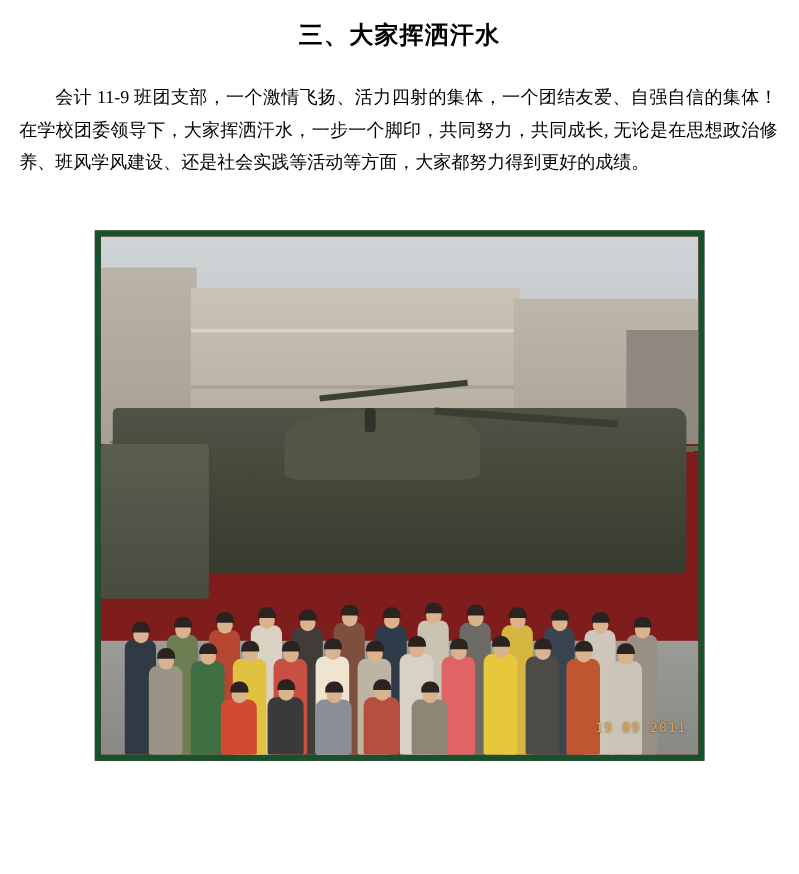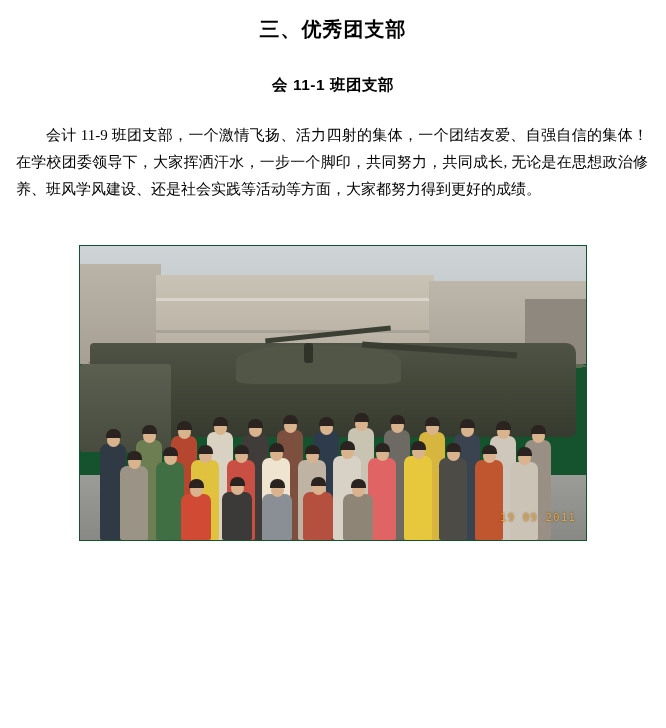--- a/index.html
+++ b/index.html
@@ -55,25 +55,25 @@
   .para-2 {
     margin-top: 22px;
   }
   .photo-wrap {
     margin-top: 42px;
     display: flex;
     justify-content: center;
   }
   .photo {
     width: 508px;
-    height: 296px;
+    height: 442px;
     position: relative;
     overflow: hidden;
-    background: #14532d;
-    border: 1px solid #14532d;
+    background: #7f1d1d;
+    border: 5px solid #14532d;
     box-sizing: border-box;
   }
   
   .sky {
     position: absolute;
     left: 0; top: 0;
     width: 100%;
     height: 38%;
     background: linear-gradient(#cfd4d6 0%, #c3c8cb 55%, #b9bec1 100%);
   }
@@ -236,23 +236,22 @@
     font-size: 11px;
     letter-spacing: 1px;
     text-shadow: 0 0 2px rgba(0,0,0,0.55);
   }
 </style>
 </head>
 <body>
 
 <div class="page">
 
-  <h1 class="doc-title">三、优秀团支部</h1>
-
-  <h2 class="doc-subtitle">会 11-1 班团支部</h2>
+  <h1 class="doc-title">三、大家挥洒汗水</h1>
+
 
   <p class="body-para para-1">会计 11-9 班团支部，一个激情飞扬、活力四射的集体，一个团结友爱、自强自信的集体！在学校团委领导下，大家挥洒汗水，一步一个脚印，共同努力，共同成长, 无论是在思想政治修养、班风学风建设、还是社会实践等活动等方面，大家都努力得到更好的成绩。</p>
 
 
   <div class="photo-wrap">
     <div class="photo">
       <div class="sky"></div>
       <div class="bldg-left"></div>
       <div class="bldg-main"></div>
       <div class="bldg-right"></div>

